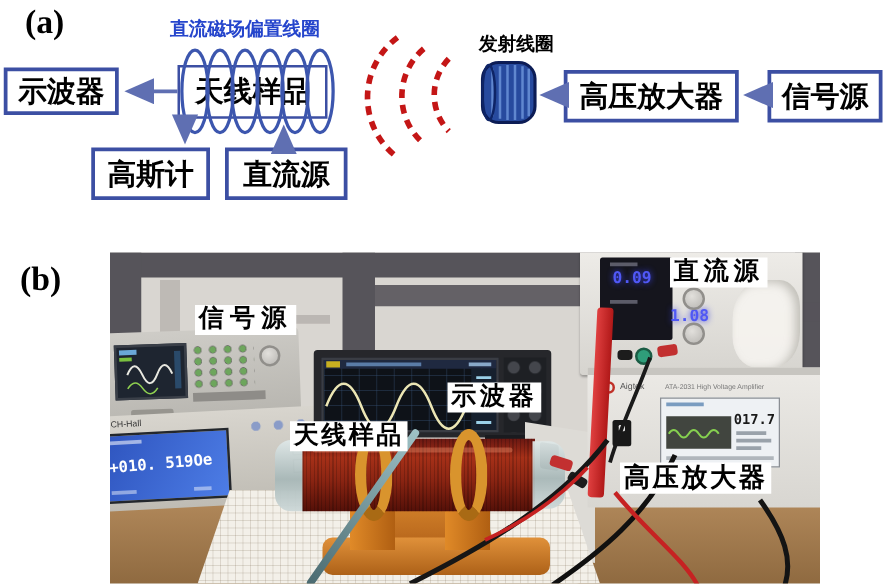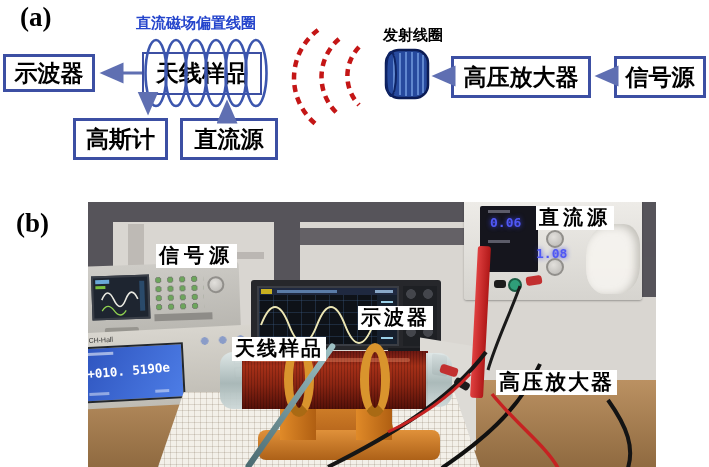--- a/index.html
+++ b/index.html
@@ -156,37 +156,59 @@
     <div class="abs" style="left:46px;top:8px;width:9px;height:9px;border-radius:50%;background:#111;border:3px solid #a85aa8;"></div>
     <div class="abs" style="left:66px;top:8px;width:9px;height:9px;border-radius:50%;background:#111;border:3px solid #777;"></div>
     <div class="abs" style="left:6px;top:30px;width:9px;height:9px;border-radius:50%;background:#222;border:3px solid #444;"></div>
     <div class="abs" style="left:26px;top:30px;width:9px;height:9px;border-radius:50%;background:#222;border:3px solid #444;"></div>
     <div class="abs" style="left:46px;top:30px;width:9px;height:9px;border-radius:50%;background:#222;border:3px solid #444;"></div>
   </div>
 
   <div class="abs" style="left:376px;top:-6px;width:178px;height:104px;background:linear-gradient(#efede9,#d6d4cf);border-radius:3px;box-shadow:0 1px 2px rgba(0,0,0,.3);z-index:4;">
     <div class="abs" style="left:16px;top:10px;width:58px;height:66px;background:#15151d;border-radius:2px;">
       <div class="abs" style="left:8px;top:4px;width:22px;height:2.5px;background:rgba(200,200,220,.4);"></div>
-      <div class="abs readout" style="left:10px;top:9px;font-size:13px;color:#5058f5;text-shadow:0 0 5px #3a40e0;">0.06</div>
+      <div class="abs readout" style="left:10px;top:9px;font-size:13px;color:#5058f5;text-shadow:0 0 5px #3a40e0;">0.09</div>
       <div class="abs" style="left:8px;top:34px;width:22px;height:2.5px;background:rgba(200,200,220,.4);"></div>
       <div class="abs readout" style="left:12px;top:40px;font-size:13px;color:#5058f5;text-shadow:0 0 5px #3a40e0;padding-left:44px;">1.08</div>
     </div>
     <div class="knob" style="left:82px;top:34px;width:18px;height:18px;"></div>
     <div class="knob" style="left:82px;top:62px;width:18px;height:18px;"></div>
     <div class="abs" style="left:44px;top:82px;width:10px;height:10px;border-radius:50%;background:#2f9e7a;border:2px solid #1a5c44;"></div>
     <div class="abs" style="left:62px;top:80px;width:16px;height:9px;background:#c23030;border-radius:3px;transform:rotate(-8deg);"></div>
     <div class="abs" style="left:30px;top:84px;width:12px;height:8px;background:#1c1c1c;border-radius:3px;"></div>
     <div class="abs" style="left:122px;top:28px;width:54px;height:70px;background:rgba(244,242,238,.95);border-radius:45% 30% 40% 35%;box-shadow:inset -4px 2px 8px rgba(160,158,150,.6);"></div>
   </div>
 
   <div class="abs" style="left:332px;top:140px;width:56px;height:104px;background:#dddbd6;transform:skewY(9deg);z-index:3;">
     <div class="abs" style="left:12px;top:14px;width:15px;height:21px;background:#1c1c1c;border-radius:2px;"></div>
   </div>
   <div class="abs" style="left:358px;top:222px;width:20px;height:43px;background:#e4e2dd;border-radius:0 0 5px 5px;z-index:3;"></div>
 
+  <div class="abs" style="left:382px;top:92px;width:186px;height:112px;background:linear-gradient(#eceae6,#d8d6d1);z-index:4;">
+    <div class="abs" style="left:0;top:0;width:100%;height:6px;background:#c7c5c0;"></div>
+    <div class="abs" style="left:12px;top:11px;width:10px;height:10px;border-radius:50%;border:2px solid #c03028;box-sizing:border-box;"></div>
+    <div class="abs" style="left:26px;top:12px;font-size:7px;color:#555;">Aigtek</div>
+    <div class="abs" style="left:62px;top:13px;font-size:5.5px;color:#777;white-space:nowrap;">ATA-2031 High Voltage Amplifier</div>
+    <div class="abs" style="left:20px;top:42px;width:15px;height:21px;background:#191919;border-radius:2px;">
+      <div class="abs" style="left:5px;top:4px;width:5px;height:5px;background:#e8e8e8;border-radius:1px;"></div>
+    </div>
+    <div class="abs" style="left:58px;top:24px;width:96px;height:56px;background:#eef1f4;border:1px solid #8a8e94;box-sizing:border-box;">
+      <div class="abs" style="left:4px;top:3px;width:30px;height:3px;background:#7a9cc0;"></div>
+      <div class="abs" style="left:4px;top:14px;width:52px;height:26px;background:#41453f;">
+        <svg width="52" height="26" viewBox="0 0 52 26">
+            <path d="M2,14 q4,-6 8,0 t8,0 t8,0 t8,0 t8,0" stroke="#86d050" stroke-width="1.6" fill="none"></path>
+          </svg>
+      </div>
+      <div class="abs readout" style="left:58px;top:10px;font-size:11px;color:#1a1a1a;">017.7</div>
+      <div class="abs" style="left:60px;top:26px;width:24px;height:2.5px;background:#9aa2aa;"></div>
+      <div class="abs" style="left:60px;top:32px;width:28px;height:2.5px;background:#9aa2aa;"></div>
+      <div class="abs" style="left:60px;top:38px;width:20px;height:2.5px;background:#9aa2aa;"></div>
+      <div class="abs" style="left:4px;top:46px;width:86px;height:2.5px;background:#b0b6bc;"></div>
+    </div>
+  </div>
 
   <div class="abs" style="left:386px;top:44px;width:13px;height:152px;background:linear-gradient(90deg,#e04040,#b01818);transform:rotate(3deg);border-radius:3px;z-index:5;"></div>
 
   <div class="gp" style="left:70px;top:190px;width:322px;height:75px;clip-path:polygon(8% 0,92% 0,100% 100%,0% 100%);z-index:4;"></div>
 
   <div class="abs" style="left:216px;top:196px;width:92px;height:40px;background:linear-gradient(#d6852c,#b4631a);clip-path:polygon(12% 0,88% 0,100% 100%,0% 100%);z-index:5;"></div>
   <div class="abs" style="left:170px;top:228px;width:182px;height:30px;background:linear-gradient(#e0913a,#ad6118);border-radius:8px;z-index:5;"></div>
   <div class="abs" style="left:192px;top:160px;width:36px;height:78px;background:linear-gradient(90deg,#e08a28,#b05f12);z-index:5;"></div>
   <div class="abs" style="left:268px;top:160px;width:36px;height:78px;background:linear-gradient(90deg,#e08a28,#b05f12);z-index:5;"></div>
 

